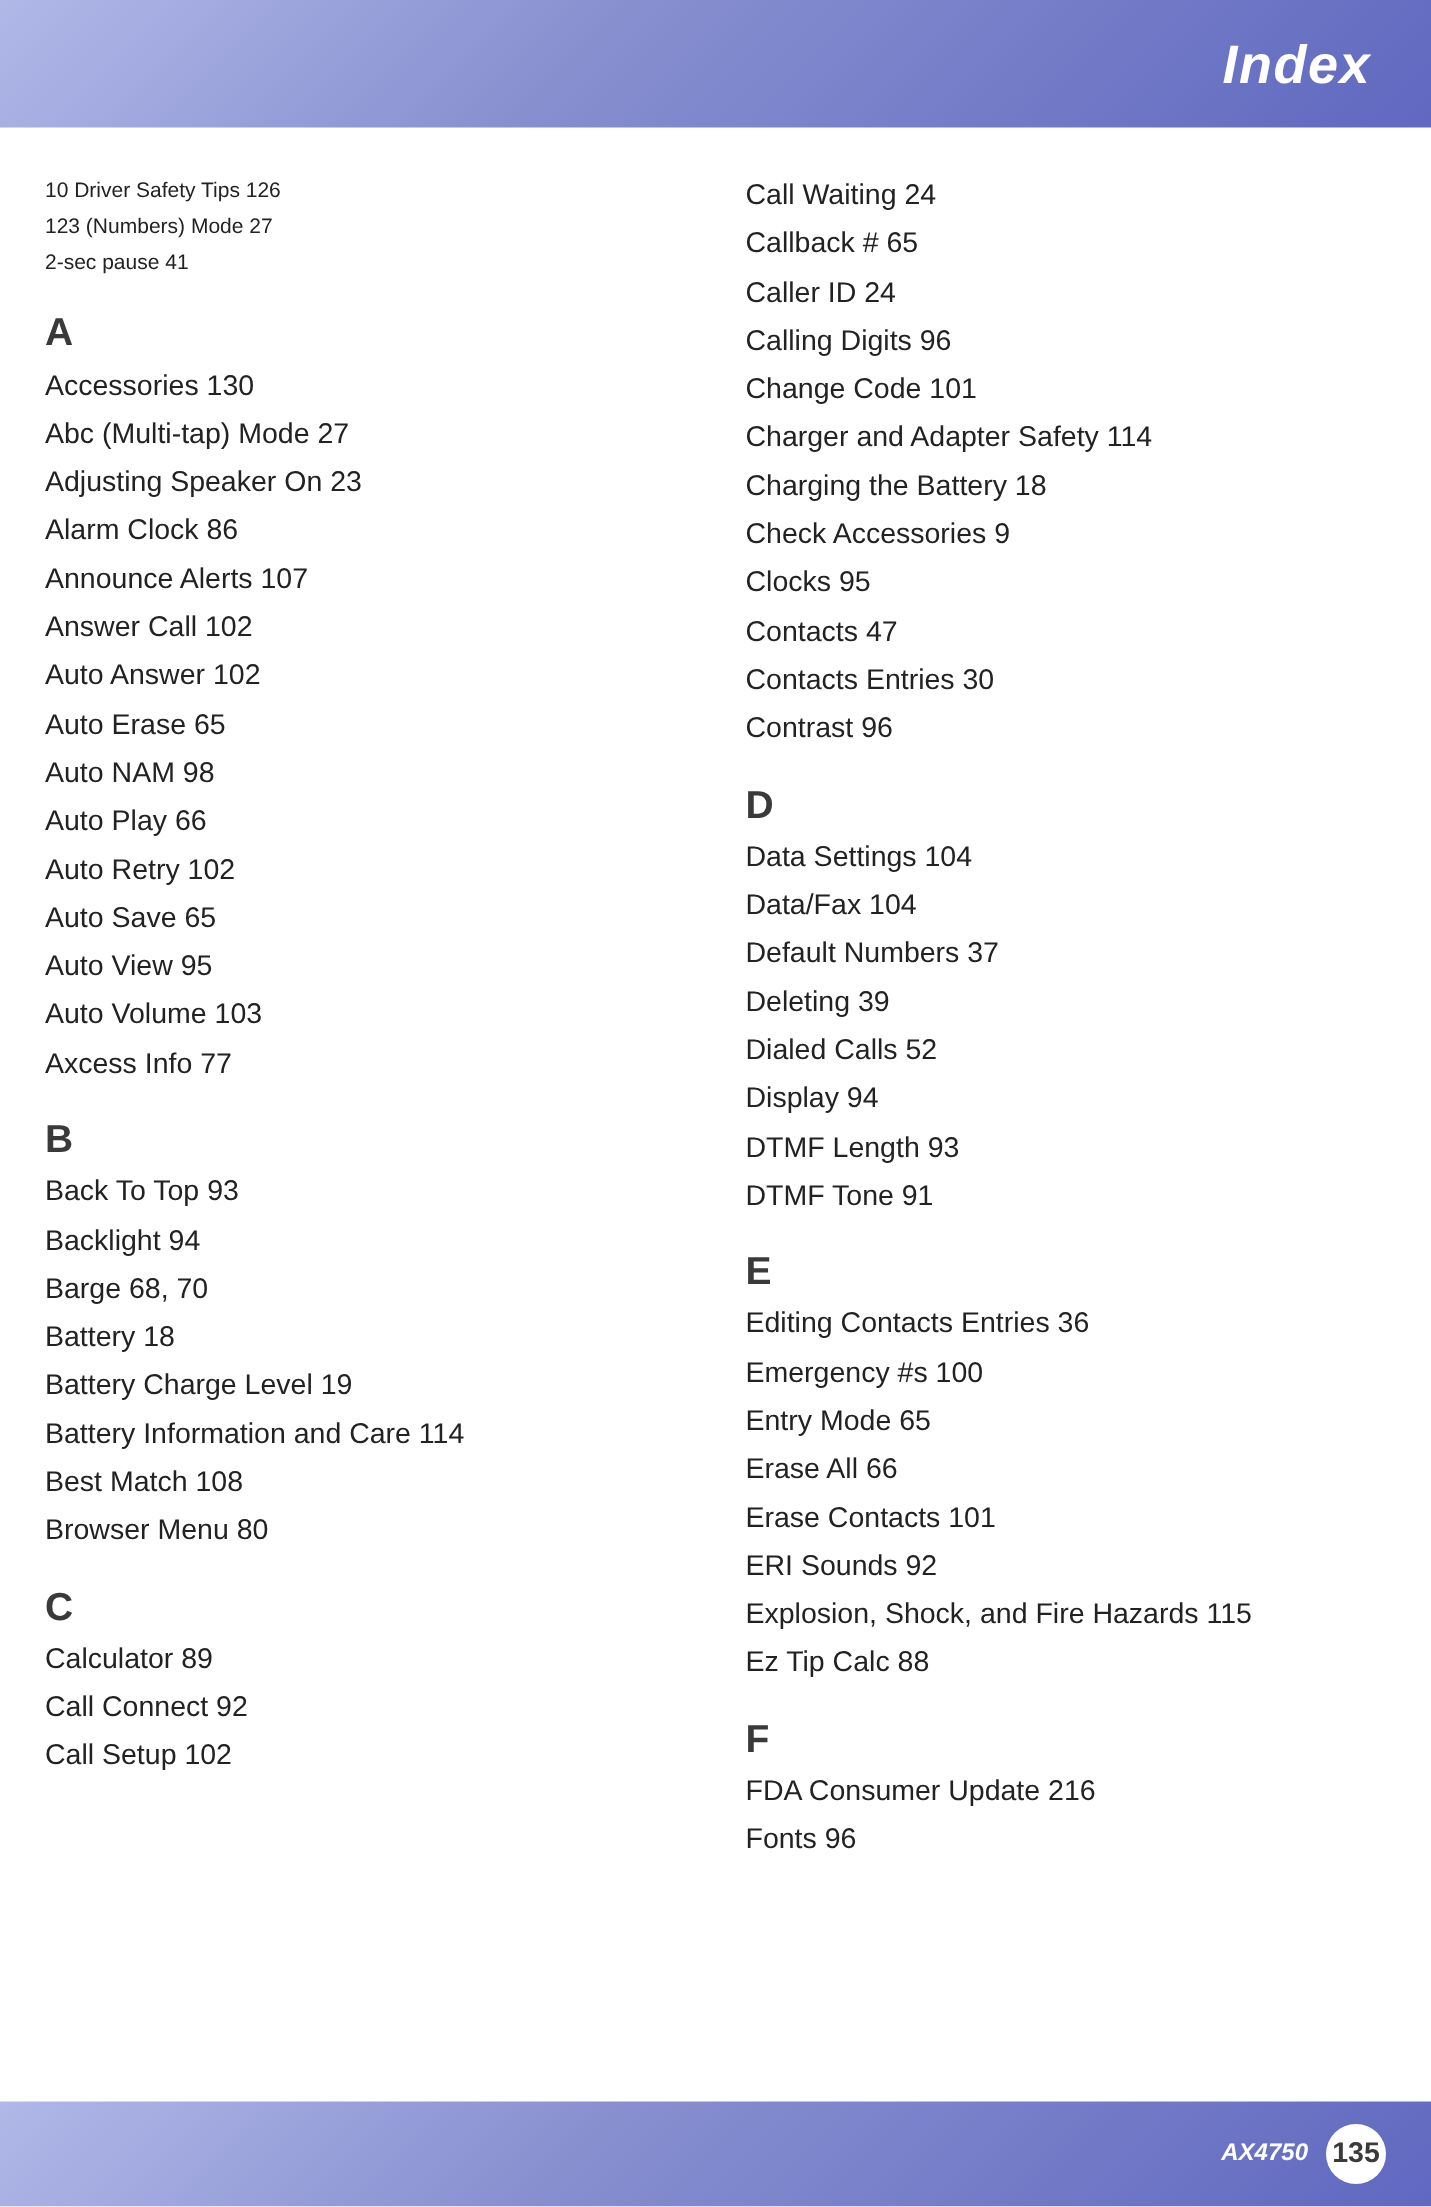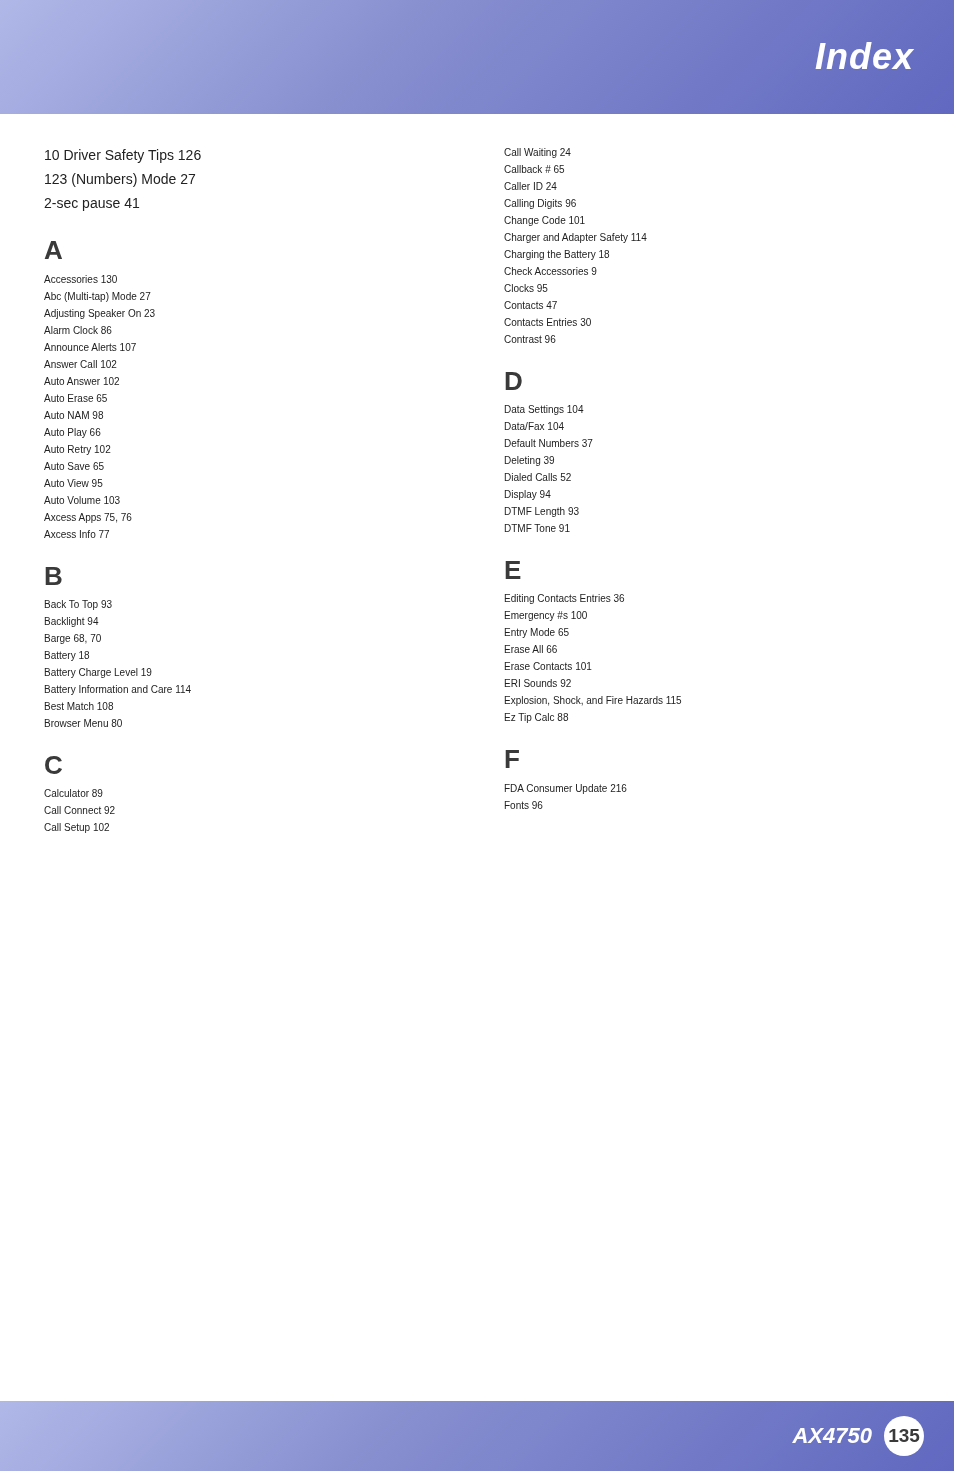--- a/index.html
+++ b/index.html
@@ -8,41 +8,40 @@
       width: 954px;
       min-height: 1471px;
       background: #ffffff;
       font-family: Arial, Helvetica, sans-serif;
       position: relative;
     }
 
     .header {
       background: linear-gradient(135deg, #b0b8e8 0%, #8890d0 40%, #6068c0 100%);
       width: 100%;
-      height: 114px;
+      height: 85px;
       display: flex;
       align-items: center;
       justify-content: flex-end;
       padding-right: 40px;
     }
 
     .header-title {
       font-size: 36px;
       font-weight: bold;
       font-style: italic;
       color: #ffffff;
       letter-spacing: 1px;
     }
 
     .content-area {
       display: flex;
       flex-direction: row;
       padding: 30px 30px 80px 30px;
       gap: 40px;
-      margin-left: 14px;
     }
 
     .left-column {
       flex: 1;
     }
 
     .right-column {
       flex: 1;
     }
 
@@ -62,40 +61,40 @@
 
     .section-letter {
       font-size: 26px;
       font-weight: bold;
       color: #3a3a3a;
       margin-bottom: 4px;
       line-height: 1.2;
     }
 
     .section-entry {
-      font-size: 10px;
+      font-size: 19px;
       color: #222222;
       line-height: 1.7;
     }
 
     .footer {
       position: absolute;
       bottom: 0;
       left: 0;
       width: 100%;
       height: 70px;
       background: linear-gradient(135deg, #b0b8e8 0%, #8890d0 40%, #6068c0 100%);
       display: flex;
       align-items: center;
       justify-content: flex-end;
       padding-right: 30px;
     }
 
     .footer-model {
-      font-size: 22px;
+      font-size: 16px;
       font-weight: bold;
       font-style: italic;
       color: #ffffff;
       margin-right: 12px;
     }
 
     .footer-page {
       width: 40px;
       height: 40px;
       background: #ffffff;
@@ -141,21 +140,20 @@
         <div class="section-entry">Announce Alerts 107</div>
         <div class="section-entry">Answer Call 102</div>
         <div class="section-entry">Auto Answer 102</div>
         <div class="section-entry">Auto Erase 65</div>
         <div class="section-entry">Auto NAM 98</div>
         <div class="section-entry">Auto Play 66</div>
         <div class="section-entry">Auto Retry 102</div>
         <div class="section-entry">Auto Save 65</div>
         <div class="section-entry">Auto View 95</div>
         <div class="section-entry">Auto Volume 103</div>
-        <div class="section-entry">Axcess Apps 75, 76</div>
         <div class="section-entry">Axcess Info 77</div>
       </div>
 
       <div class="section">
         <div class="section-letter">B</div>
         <div class="section-entry">Back To Top 93</div>
         <div class="section-entry">Backlight 94</div>
         <div class="section-entry">Barge 68, 70</div>
         <div class="section-entry">Battery 18</div>
         <div class="section-entry">Battery Charge Level 19</div>

